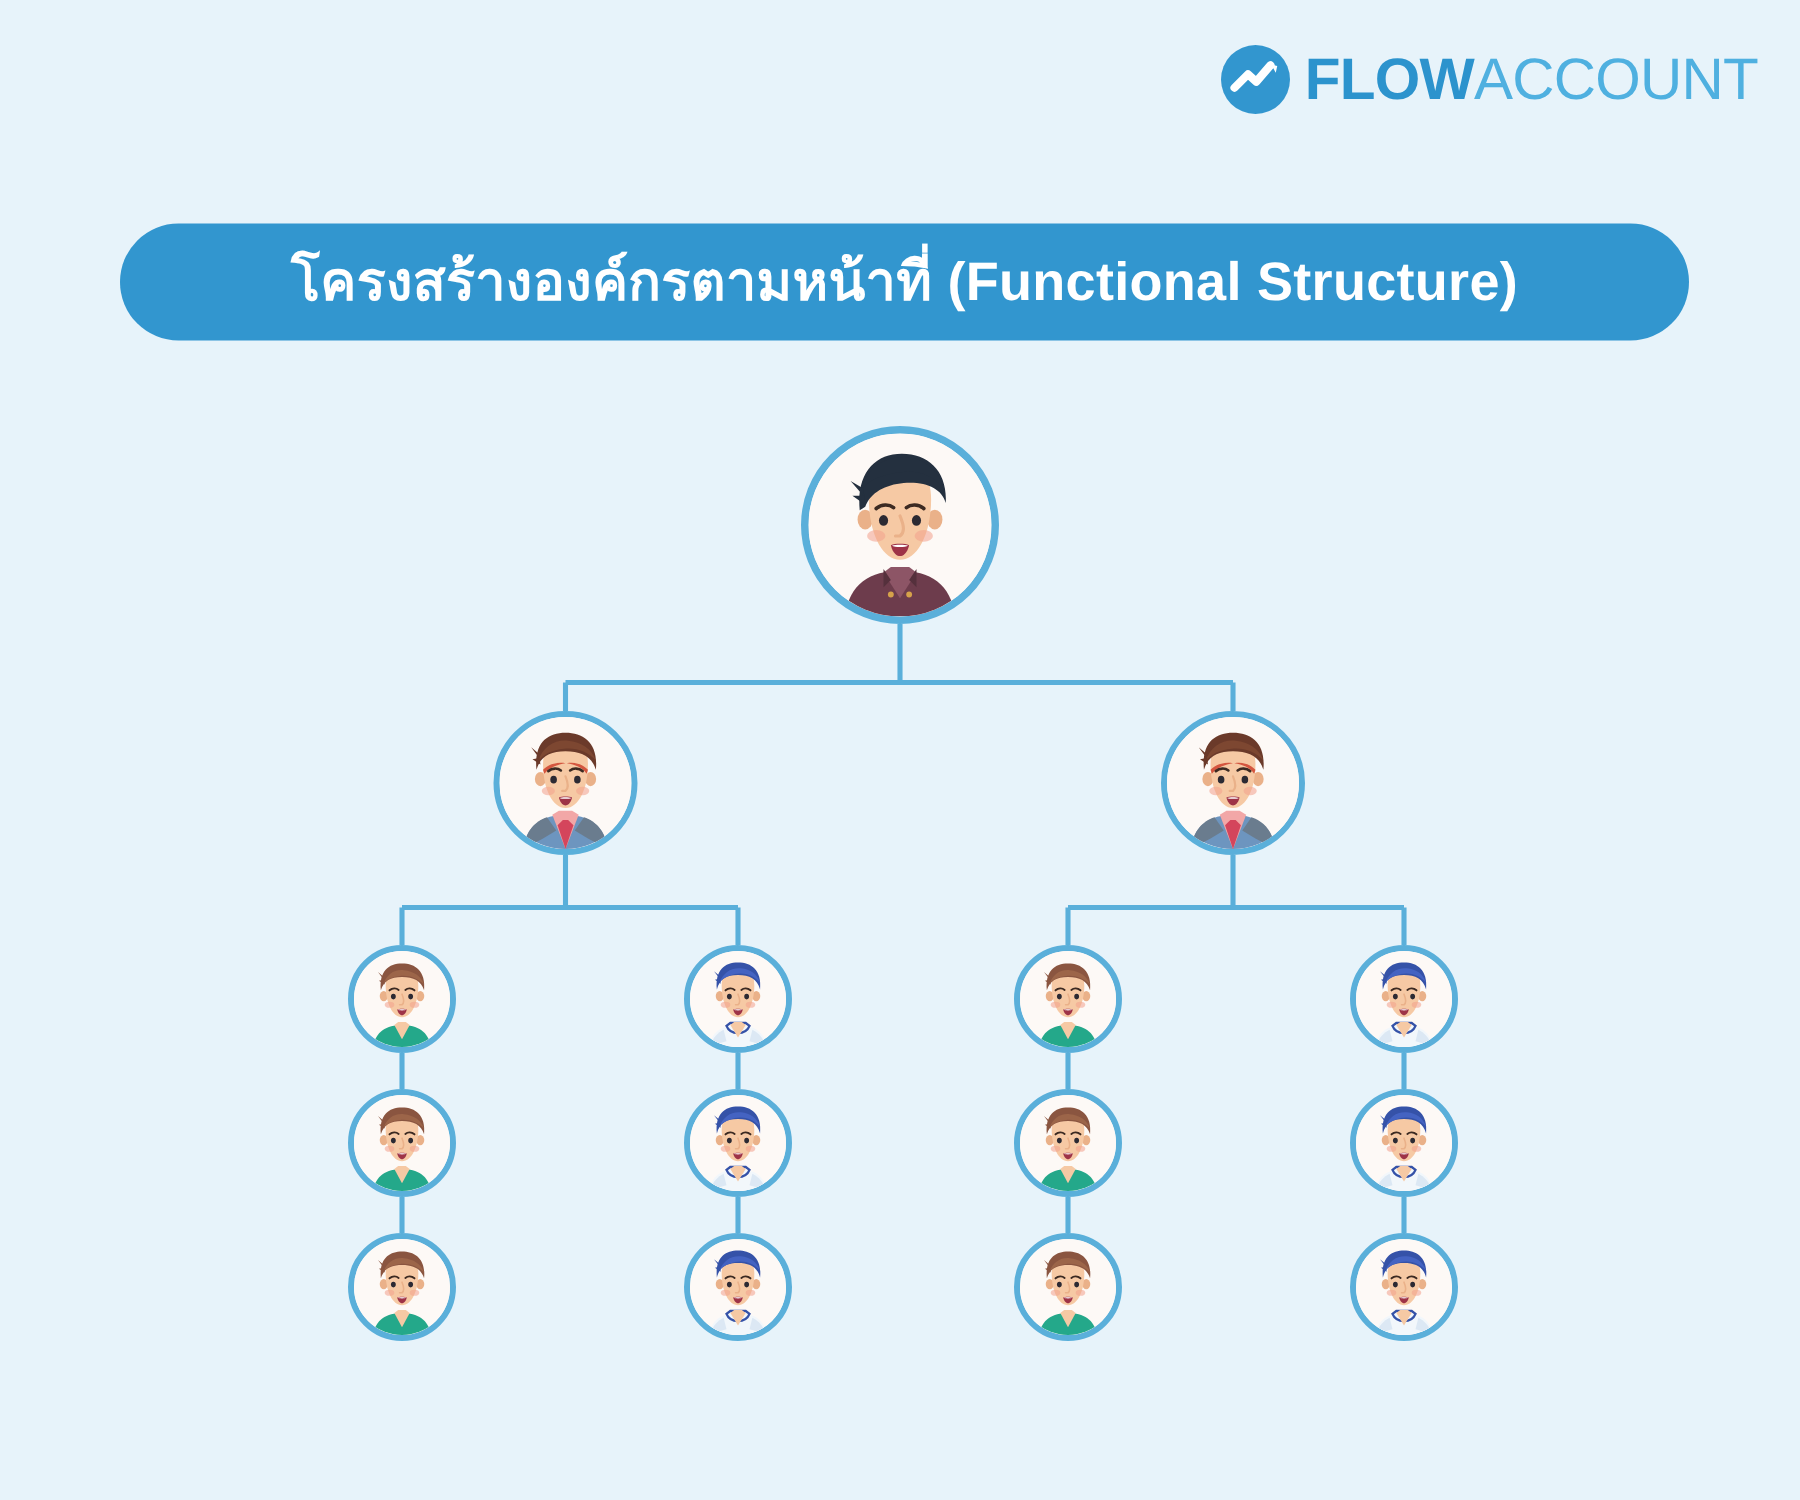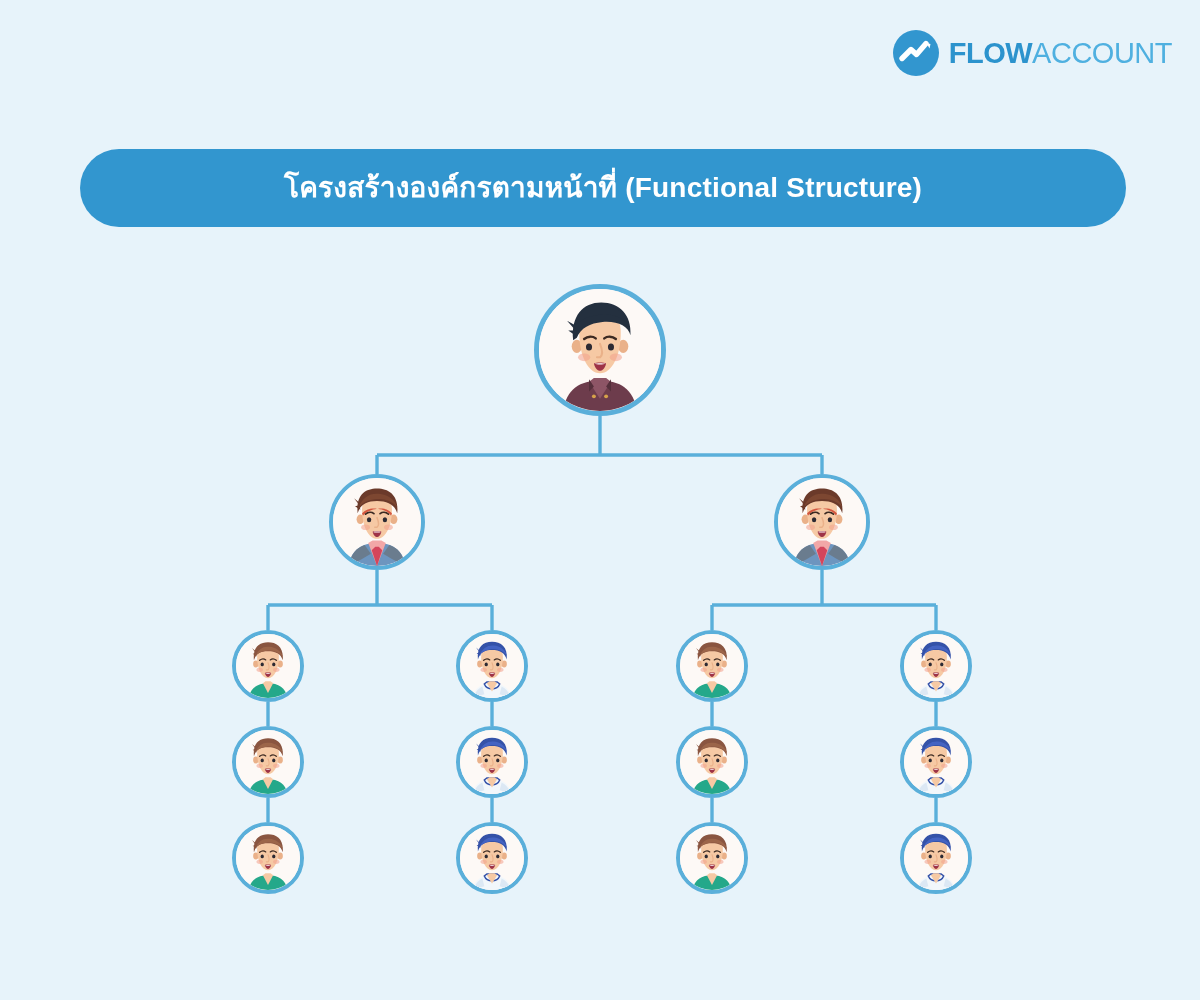--- a/index.html
+++ b/index.html
@@ -24,21 +24,21 @@
     align-items: center;
     gap: 10px;
   }
   #brand-logo .logo-mark {
     width: 46px;
     height: 46px;
     flex: 0 0 46px;
     display: block;
   }
   #brand-logo .logo-word {
-    font-size: 29px;
+    font-size: 39px;
     letter-spacing: -0.5px;
     line-height: 1;
     white-space: nowrap;
   }
   #brand-logo .logo-word .w-flow {
     color: #2c93cd;
     font-weight: bold;
   }
   #brand-logo .logo-word .w-account {
     color: #4fb0e0;
@@ -54,21 +54,21 @@
     height: 78px;
     background: #3296cf;
     border-radius: 39px;
     display: flex;
     align-items: center;
     justify-content: center;
     box-sizing: border-box;
   }
   #title-pill .title-text {
     color: #ffffff;
-    font-size: 28px;
+    font-size: 36px;
     font-weight: bold;
     letter-spacing: 0.2px;
     text-align: center;
     line-height: 1.1;
   }
 
   
   #org-chart {
     position: absolute;
     left: 0;

